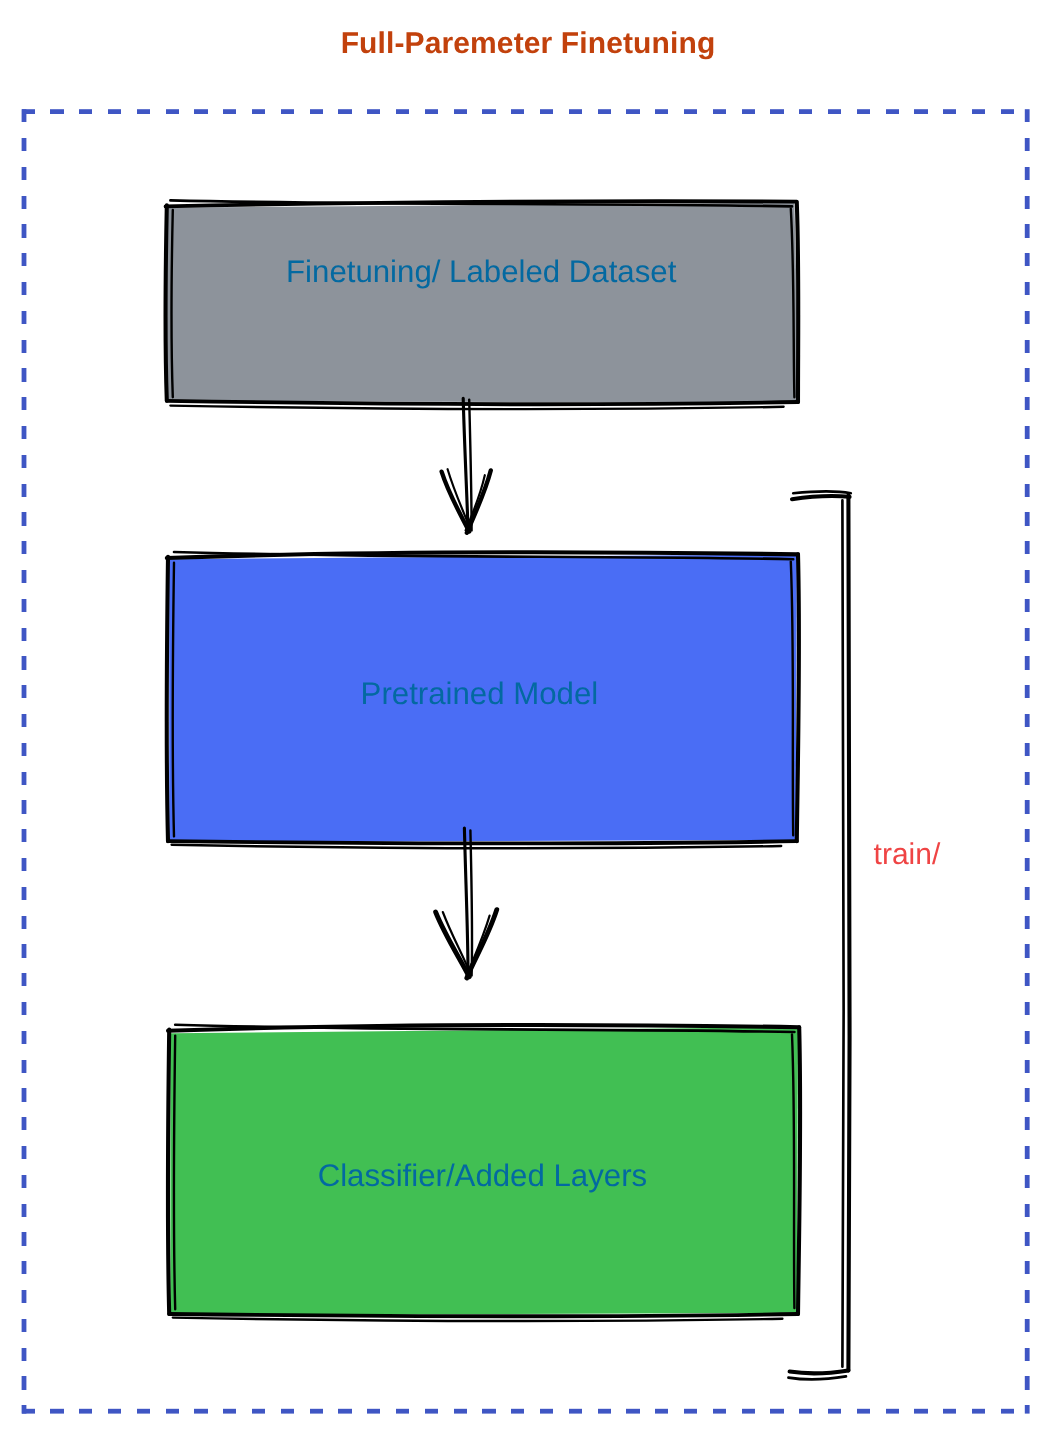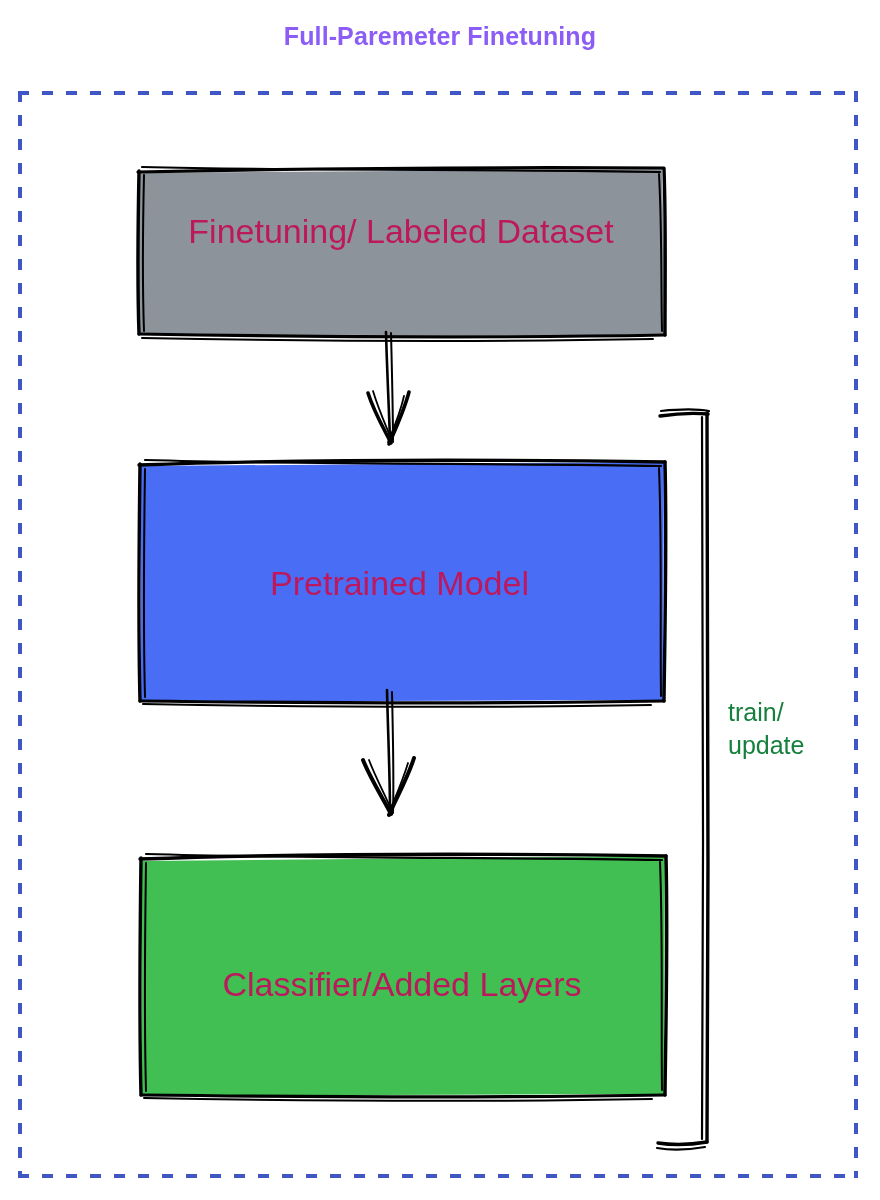--- a/index.html
+++ b/index.html
@@ -18,21 +18,21 @@
 
   
   #diagram-title {
     position: absolute;
     left: 0;
     top: 22px;
     width: 880px;
     text-align: center;
     font-size: 25px;
     font-weight: bold;
-    color: #8b5cf6;
+    color: #c2410c;
     letter-spacing: 0.1px;
     user-select: none;
   }
 
   
   #dashed-container {
     position: absolute;
     left: 18px;
     top: 91px;
     width: 840px;
@@ -75,22 +75,22 @@
     position: absolute;
     left: 0;
     top: 0;
     overflow: visible;
   }
   .node-label {
     position: absolute;
     left: 0;
     width: 100%;
     text-align: center;
-    color: #be185d;
-    font-size: 34px;
+    color: #0369a1;
+    font-size: 26px;
     font-weight: normal;
     line-height: 1.18;
     user-select: none;
     pointer-events: none;
   }
 
   #node-dataset   { left: 133px; top: 163px; width: 536px; height: 177px; }
   #node-pretrained{ left: 131px; top: 455px; width: 537px; height: 250px; }
   #node-classifier{ left: 135px; top: 851px; width: 534px; height: 249px; }
 
@@ -106,21 +106,21 @@
   #arrow-dataset-to-pretrained { left: 340px; top: 330px; }
   #arrow-pretrained-to-classifier { left: 340px; top: 688px; }
   #feedback-bracket { left: 645px; top: 400px; }
 
   
   #feedback-label {
     position: absolute;
     left: 728px;
     top: 696px;
     width: 130px;
-    color: #15803d;
+    color: #ef4444;
     font-size: 25px;
     line-height: 1.32;
     text-align: left;
     user-select: none;
   }
   #feedback-label div { white-space: pre; }
 </style>
 </head>
 <body>
 
@@ -203,14 +203,13 @@
 
   <path d="M62,13 C64,250 63,500 62,742" fill="none" stroke="#000" stroke-width="3.4" stroke-linecap="round"></path>
   <path d="M57,17 C59,252 58,500 57,739" fill="none" stroke="#000" stroke-width="2.2" stroke-linecap="round"></path>
 
   <path d="M62,742 C44,745 26,745 13,743" fill="none" stroke="#000" stroke-width="3.4" stroke-linecap="round"></path>
   <path d="M60,747 C42,750 24,750 12,748" fill="none" stroke="#000" stroke-width="2.2" stroke-linecap="round"></path>
 </svg>
 
 <div id="feedback-label">
   <div>train/</div>
-  <div>update</div>
 </div>
 
 </body></html>

